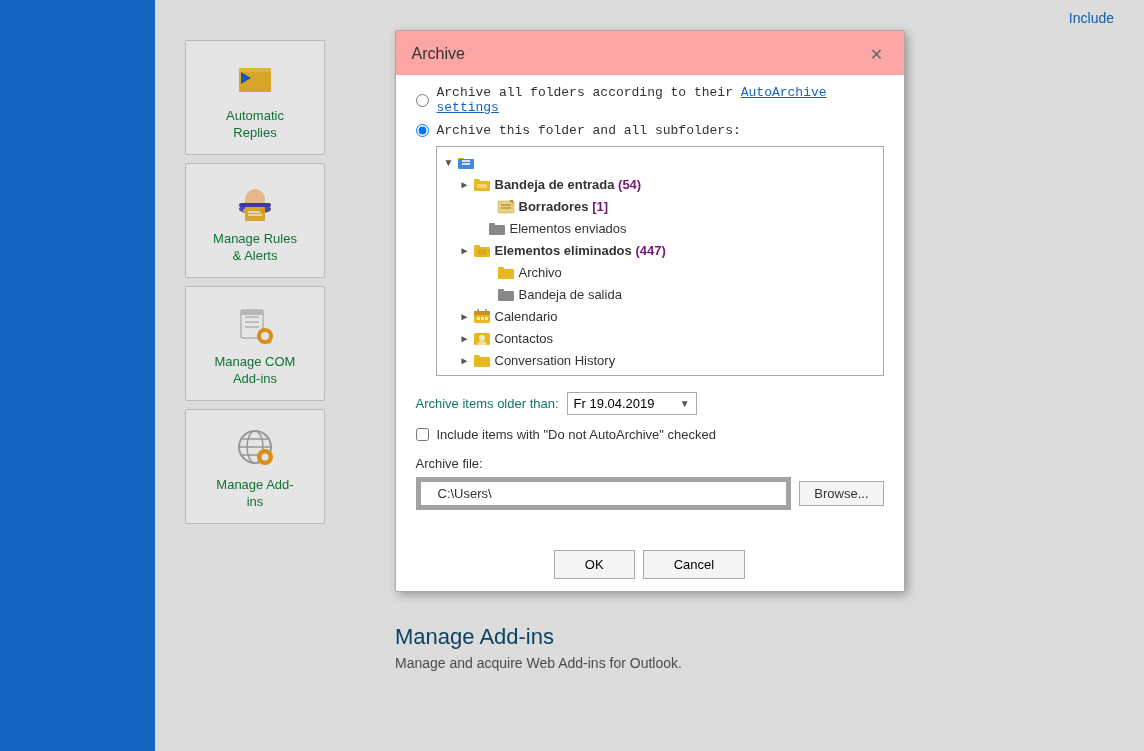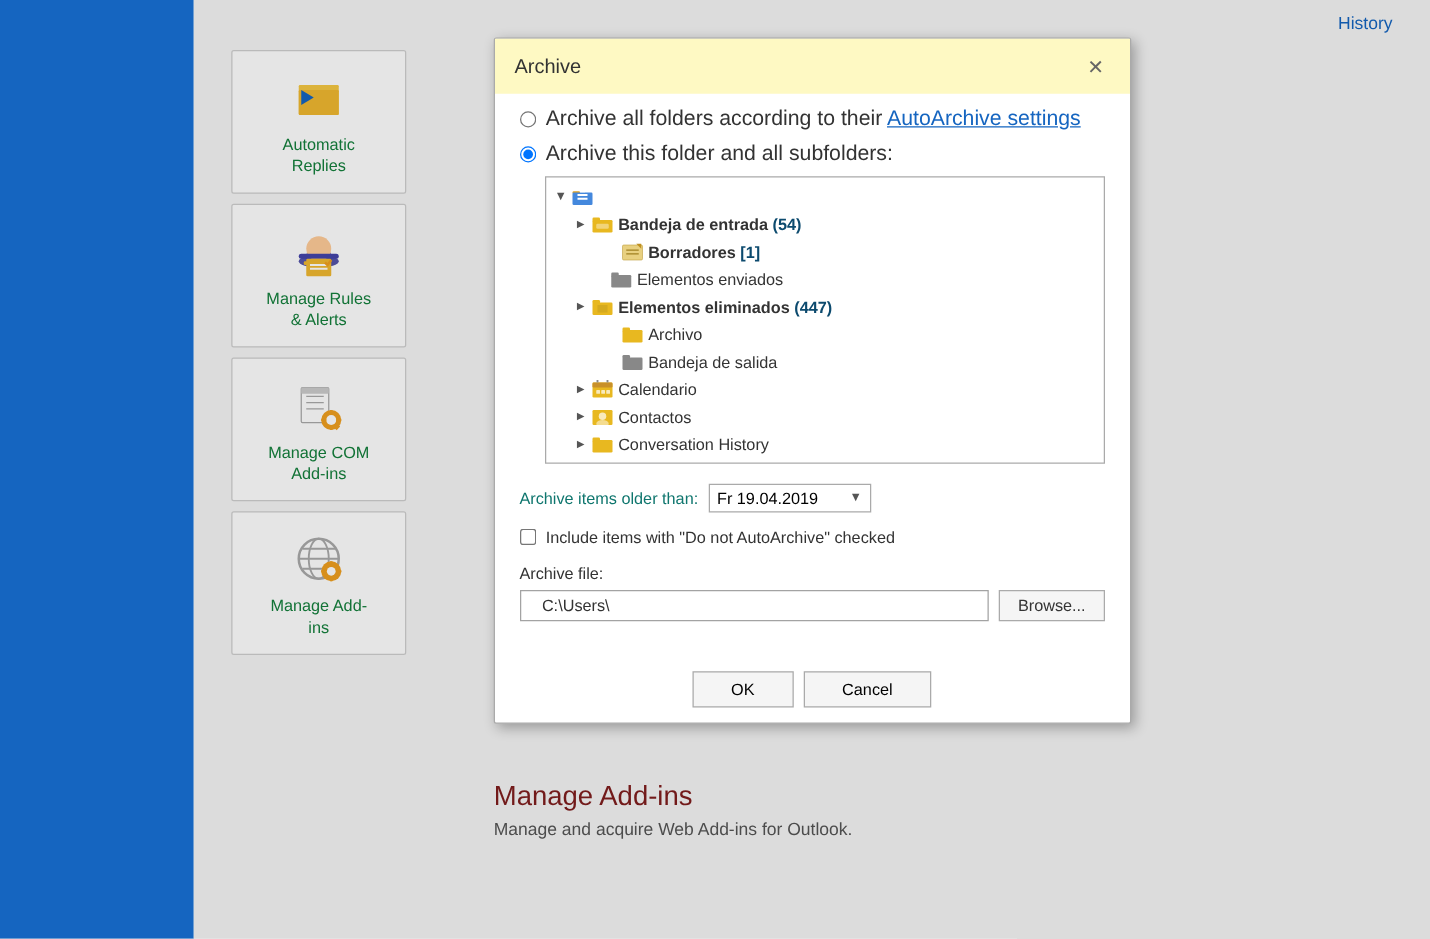--- a/index.html
+++ b/index.html
@@ -96,21 +96,21 @@
 
     .manage-addins-section {
       position: absolute;
       bottom: 80px;
       left: 240px;
     }
 
     .manage-addins-title {
       font-size: 22px;
       font-weight: 300;
-      color: #7f1d1d;
+      color: #0c4a6e;
       margin-bottom: 5px;
     }
 
     .manage-addins-desc {
       font-size: 14px;
       color: #555;
     }
 
     
     .modal-overlay {
@@ -128,21 +128,21 @@
     .dialog {
       background: white;
       border: 1px solid #aaa;
       box-shadow: 3px 3px 10px rgba(0,0,0,0.3);
       width: 510px;
       border-radius: 2px;
       padding: 0;
     }
 
     .dialog-title-bar {
-      background: #fef9c3;
+      background: #fca5a5;
       padding: 12px 16px 10px 16px;
       display: flex;
       justify-content: space-between;
       align-items: center;
       border-bottom: none;
     }
 
     .dialog-title {
       font-size: 16px;
       font-weight: 400;
@@ -171,23 +171,24 @@
       align-items: center;
       margin-bottom: 8px;
     }
 
     .radio-row input[type="radio"] {
       margin-right: 8px;
       cursor: pointer;
     }
 
     .radio-label {
-      font-size: 17px;
-      color: #333;
-      cursor: pointer;
+      font-size: 13px;
+      color: #333;
+      cursor: pointer;
+      font-family: Liberation Mono, monospace;
     }
 
     .radio-label .link-style {
       color: #1565c0;
       text-decoration: underline;
     }
 
     
     .folder-tree-container {
       border: 1px solid #aaa;
@@ -233,21 +234,21 @@
     .tree-label {
       font-size: 13px;
       color: #333;
     }
 
     .tree-label.bold {
       font-weight: bold;
     }
 
     .tree-label .count {
-      color: #0c4a6e;
+      color: #701a75;
     }
 
     .indent-1 { padding-left: 8px; }
 
     
     .options-row {
       display: flex;
       align-items: center;
       margin-bottom: 12px;
     }
@@ -308,21 +309,21 @@
     }
 
     .file-row {
       display: flex;
       align-items: center;
       gap: 8px;
     }
 
     .file-input {
       flex: 1;
-      border: 1px solid #a3a3a3;
+      border: 5px solid #a3a3a3;
       padding: 4px 17px;
       font-size: 13px;
       color: #333;
       background: white;
     }
 
     .browse-button {
       border: 1px solid #aaa;
       background: #f5f5f5;
       padding: 4px 14px;
@@ -350,21 +351,21 @@
       color: #000000;
     }
   </style>
 </head>
 <body>
 
 <div class="sidebar"></div>
 
 <div class="main-content">
 
-  <div class="change-link">History</div>
+  <div class="change-link">Include</div>
 
   <div class="right-content">
     <div class="description-text">on vacation, or not</div>
     <div class="description-text" style="margin-top:100px;">archiving.</div>
     <div class="description-text" style="margin-top:200px;">ages, and receive</div>
   </div>
 
   <div class="tools-panel">
 
     <div class="tool-tile">

